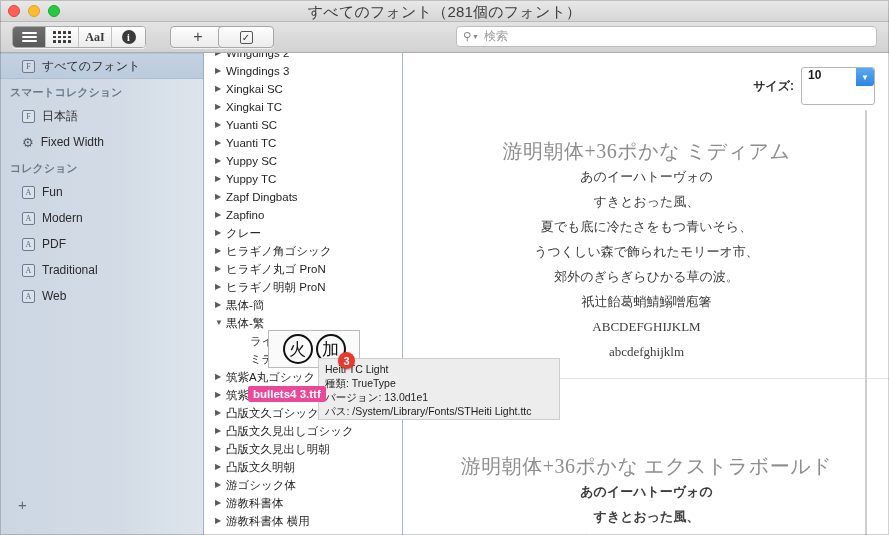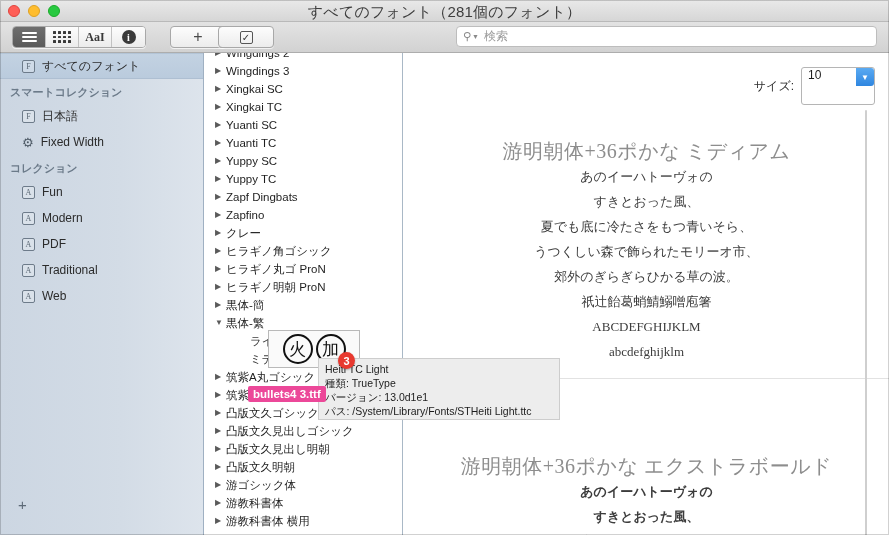--- a/index.html
+++ b/index.html
@@ -124,21 +124,21 @@
     padding-left:10px;
   }
   .frow .tri { width:11px; font-size:8px; color:#5a5a5a; line-height:1; }
   .frow.child { padding-left:45px; color:#3b3b3b; }
 
   
   .preview {
     position:absolute; top:53px; left:404px; width:485px; height:482px;
     background:#fff; overflow:hidden;
   }
-  .sizebar { position:absolute; top:14px; right:14px; display:flex; align-items:center; gap:7px; }
+  .sizebar { position:absolute; top:14px; right:14px; display:flex; align-items:center; gap:7px;font-weight:bold; }
   .sizebar .lbl { font-size:12px; color:#2d2d2d; }
   .sizefield {
     width:74px;height:38px;border:1px solid #b5b5b5;border-radius:3px;background:#fff;
     display:flex;position:relative;
   }
   .sizefield .val { font-size:12px; color:#1c1c1c; padding-left:6px; }
   .stepper {
     position:absolute; right:0; top:0; width:18px; height:18px;
     background:linear-gradient(#5aaaf2,#2f86e0); border-radius:0 3px 3px 0;
     display:flex; align-items:center; justify-content:center; color:#fff; font-size:8px;

